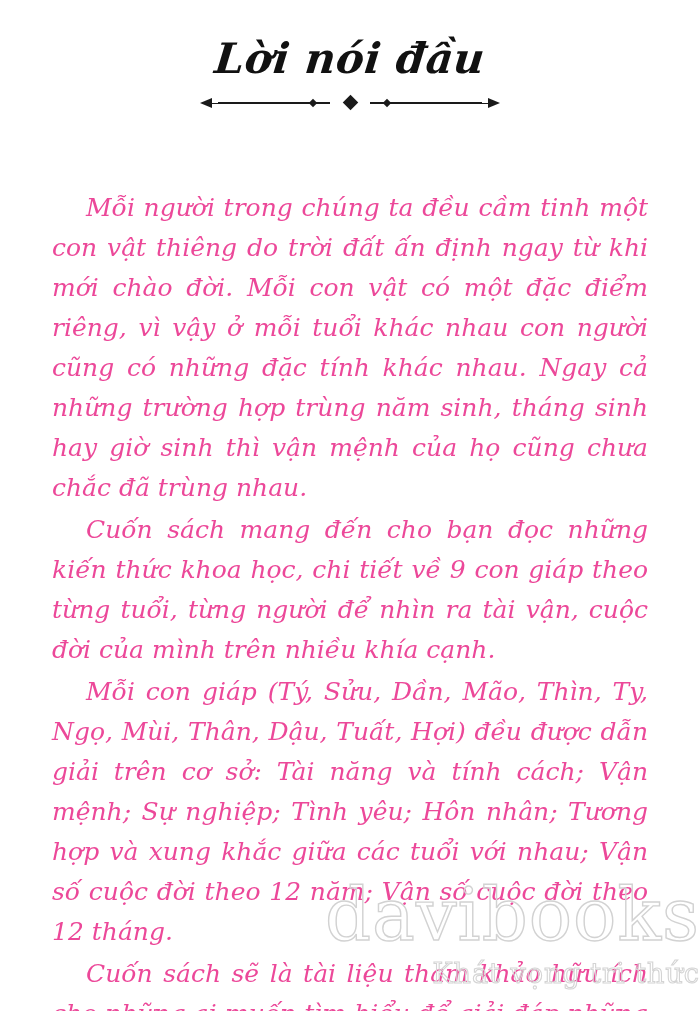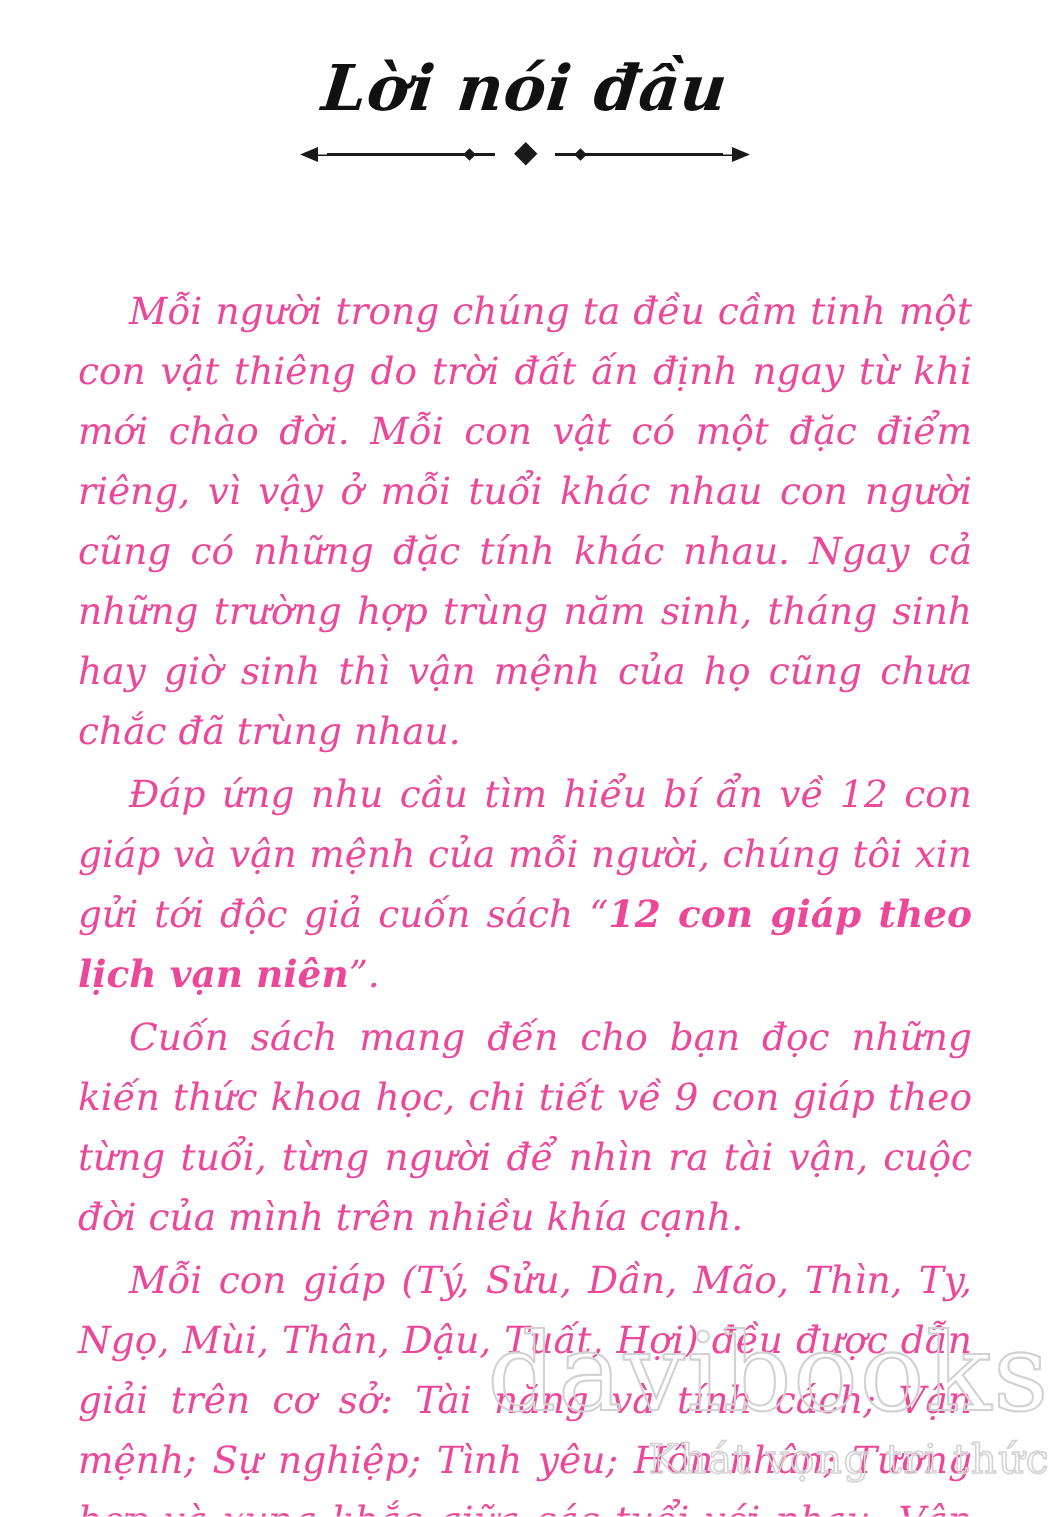--- a/index.html
+++ b/index.html
@@ -154,21 +154,20 @@
       <span class="bar right"></span>
       <span class="bar thin-right"></span>
       <span class="tip r"></span>
     </div>
   </div>
 
   <div class="body-text">
 
     <p class="para">Mỗi người trong chúng ta đều cầm tinh một con vật thiêng do trời đất ấn định ngay từ khi mới chào đời. Mỗi con vật có một đặc điểm riêng, vì vậy ở mỗi tuổi khác nhau con người cũng có những đặc tính khác nhau. Ngay cả những trường hợp trùng năm sinh, tháng sinh hay giờ sinh thì vận mệnh của họ cũng chưa chắc đã trùng nhau.</p>
 
-    <p class="para"><span>Đáp ứng nhu cầu tìm hiểu bí ẩn về 12 con giáp và vận mệnh của mỗi người, chúng tôi xin gửi tới độc giả cuốn sách “</span><b>12 con giáp theo lịch vạn niên</b><span>”.</span></p>
 
     <p class="para">Cuốn sách mang đến cho bạn đọc những kiến thức khoa học, chi tiết về 9 con giáp theo từng tuổi, từng người để nhìn ra tài vận, cuộc đời của mình trên nhiều khía cạnh.</p>
 
     <p class="para">Mỗi con giáp (Tý, Sửu, Dần, Mão, Thìn, Ty, Ngọ, Mùi, Thân, Dậu, Tuất, Hợi) đều được dẫn giải trên cơ sở: Tài năng và tính cách; Vận mệnh; Sự nghiệp; Tình yêu; Hôn nhân; Tương hợp và xung khắc giữa các tuổi với nhau; Vận số cuộc đời theo 12 năm; Vận số cuộc đời theo 12 tháng.</p>
 
     <p class="para">Cuốn sách sẽ là tài liệu tham khảo hữu ích cho những ai muốn tìm hiểu để giải đáp những bí ẩn thú vị về vận mệnh đời người qua 12 con giáp.</p>
 
   </div>
 
   <div class="watermark">

